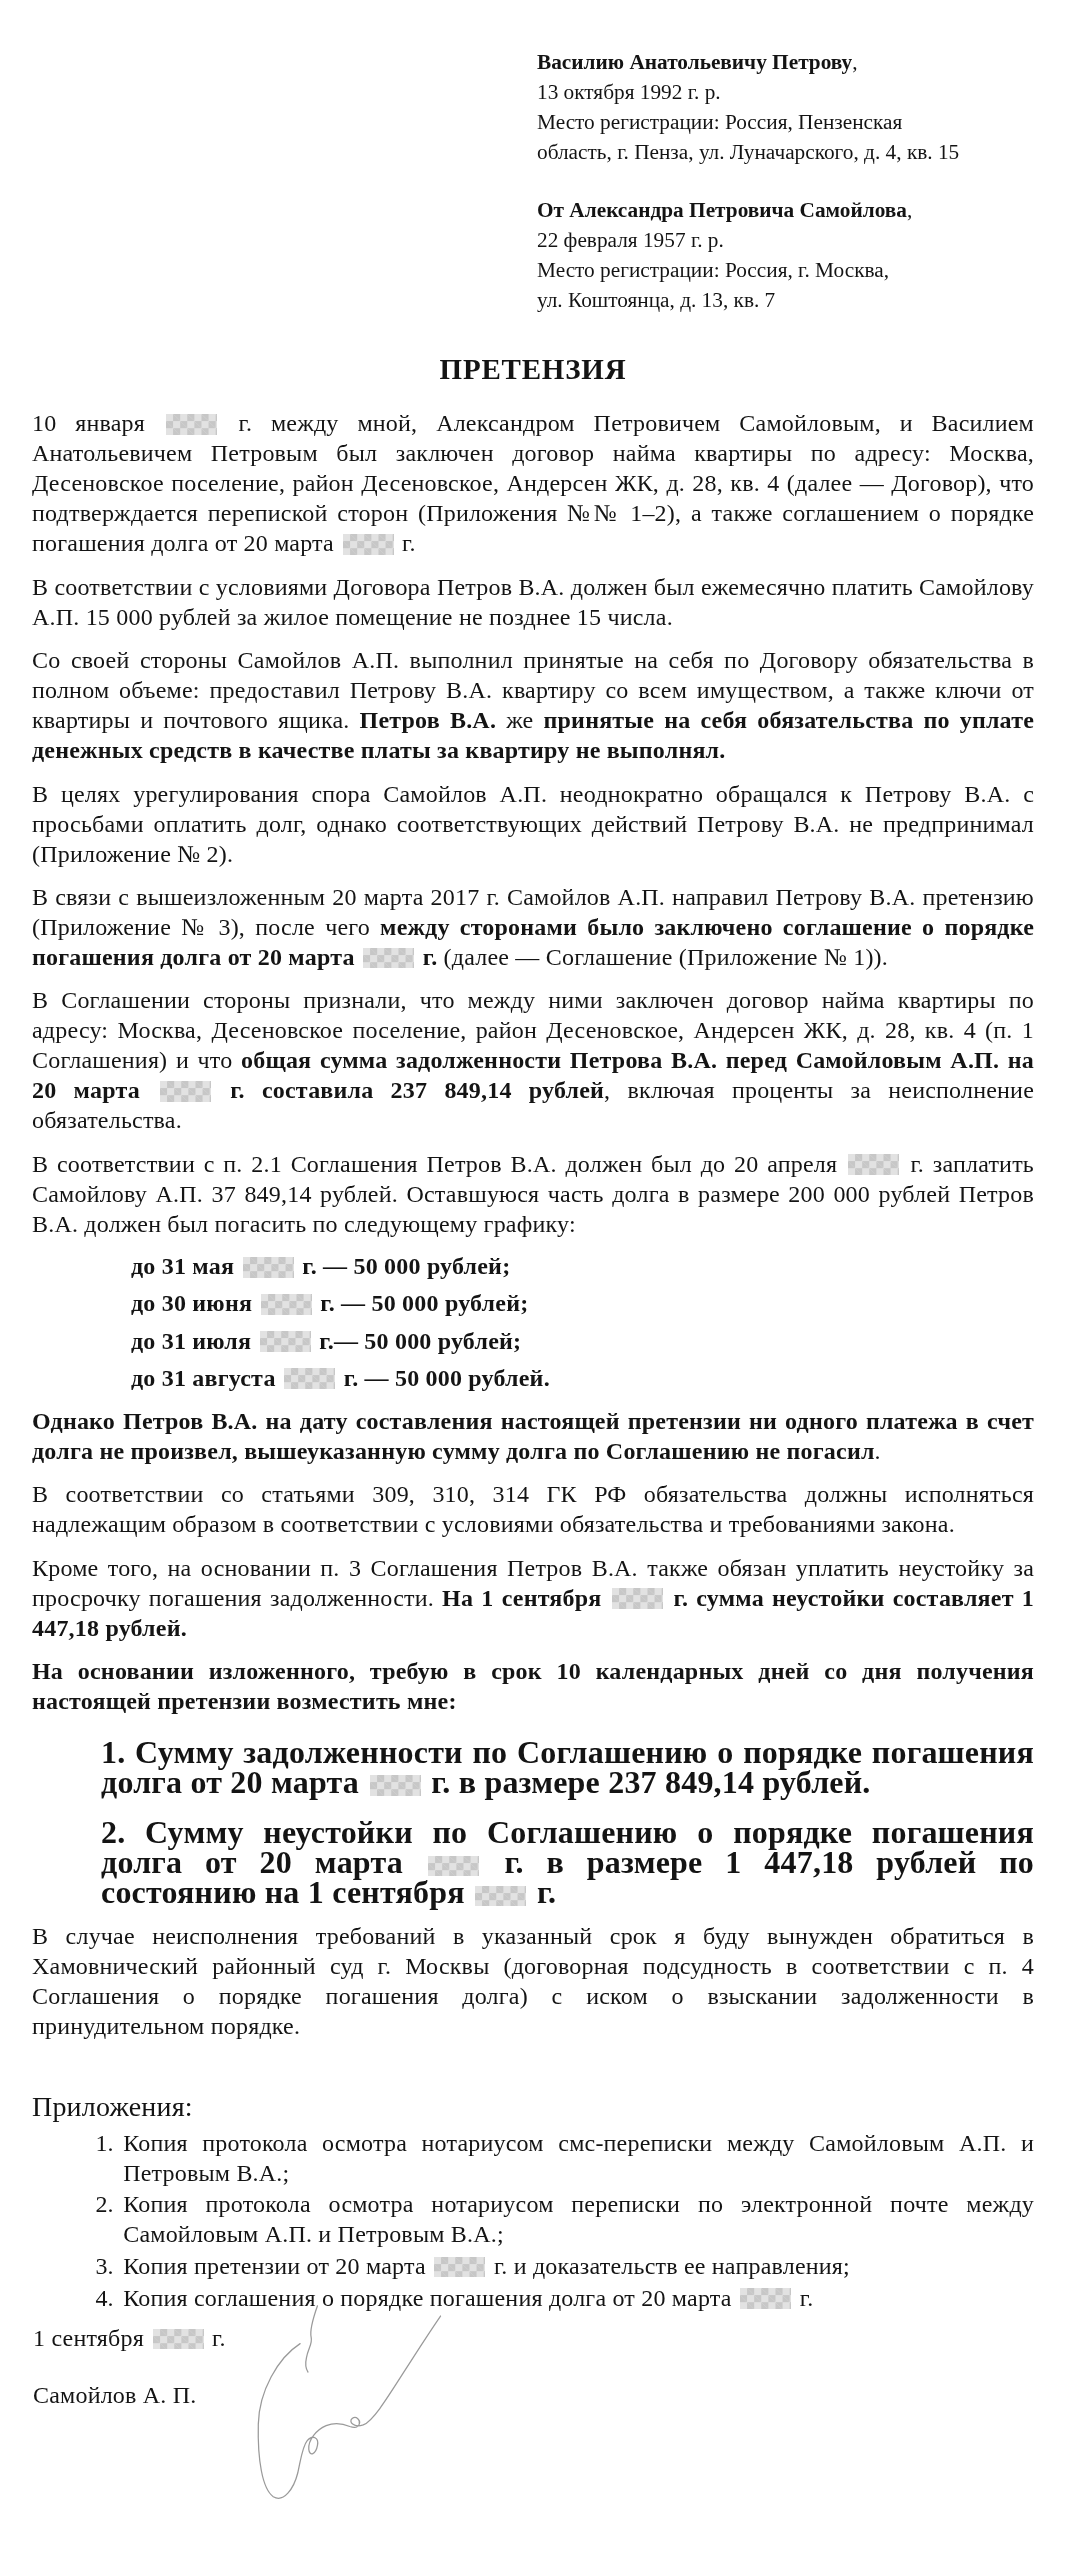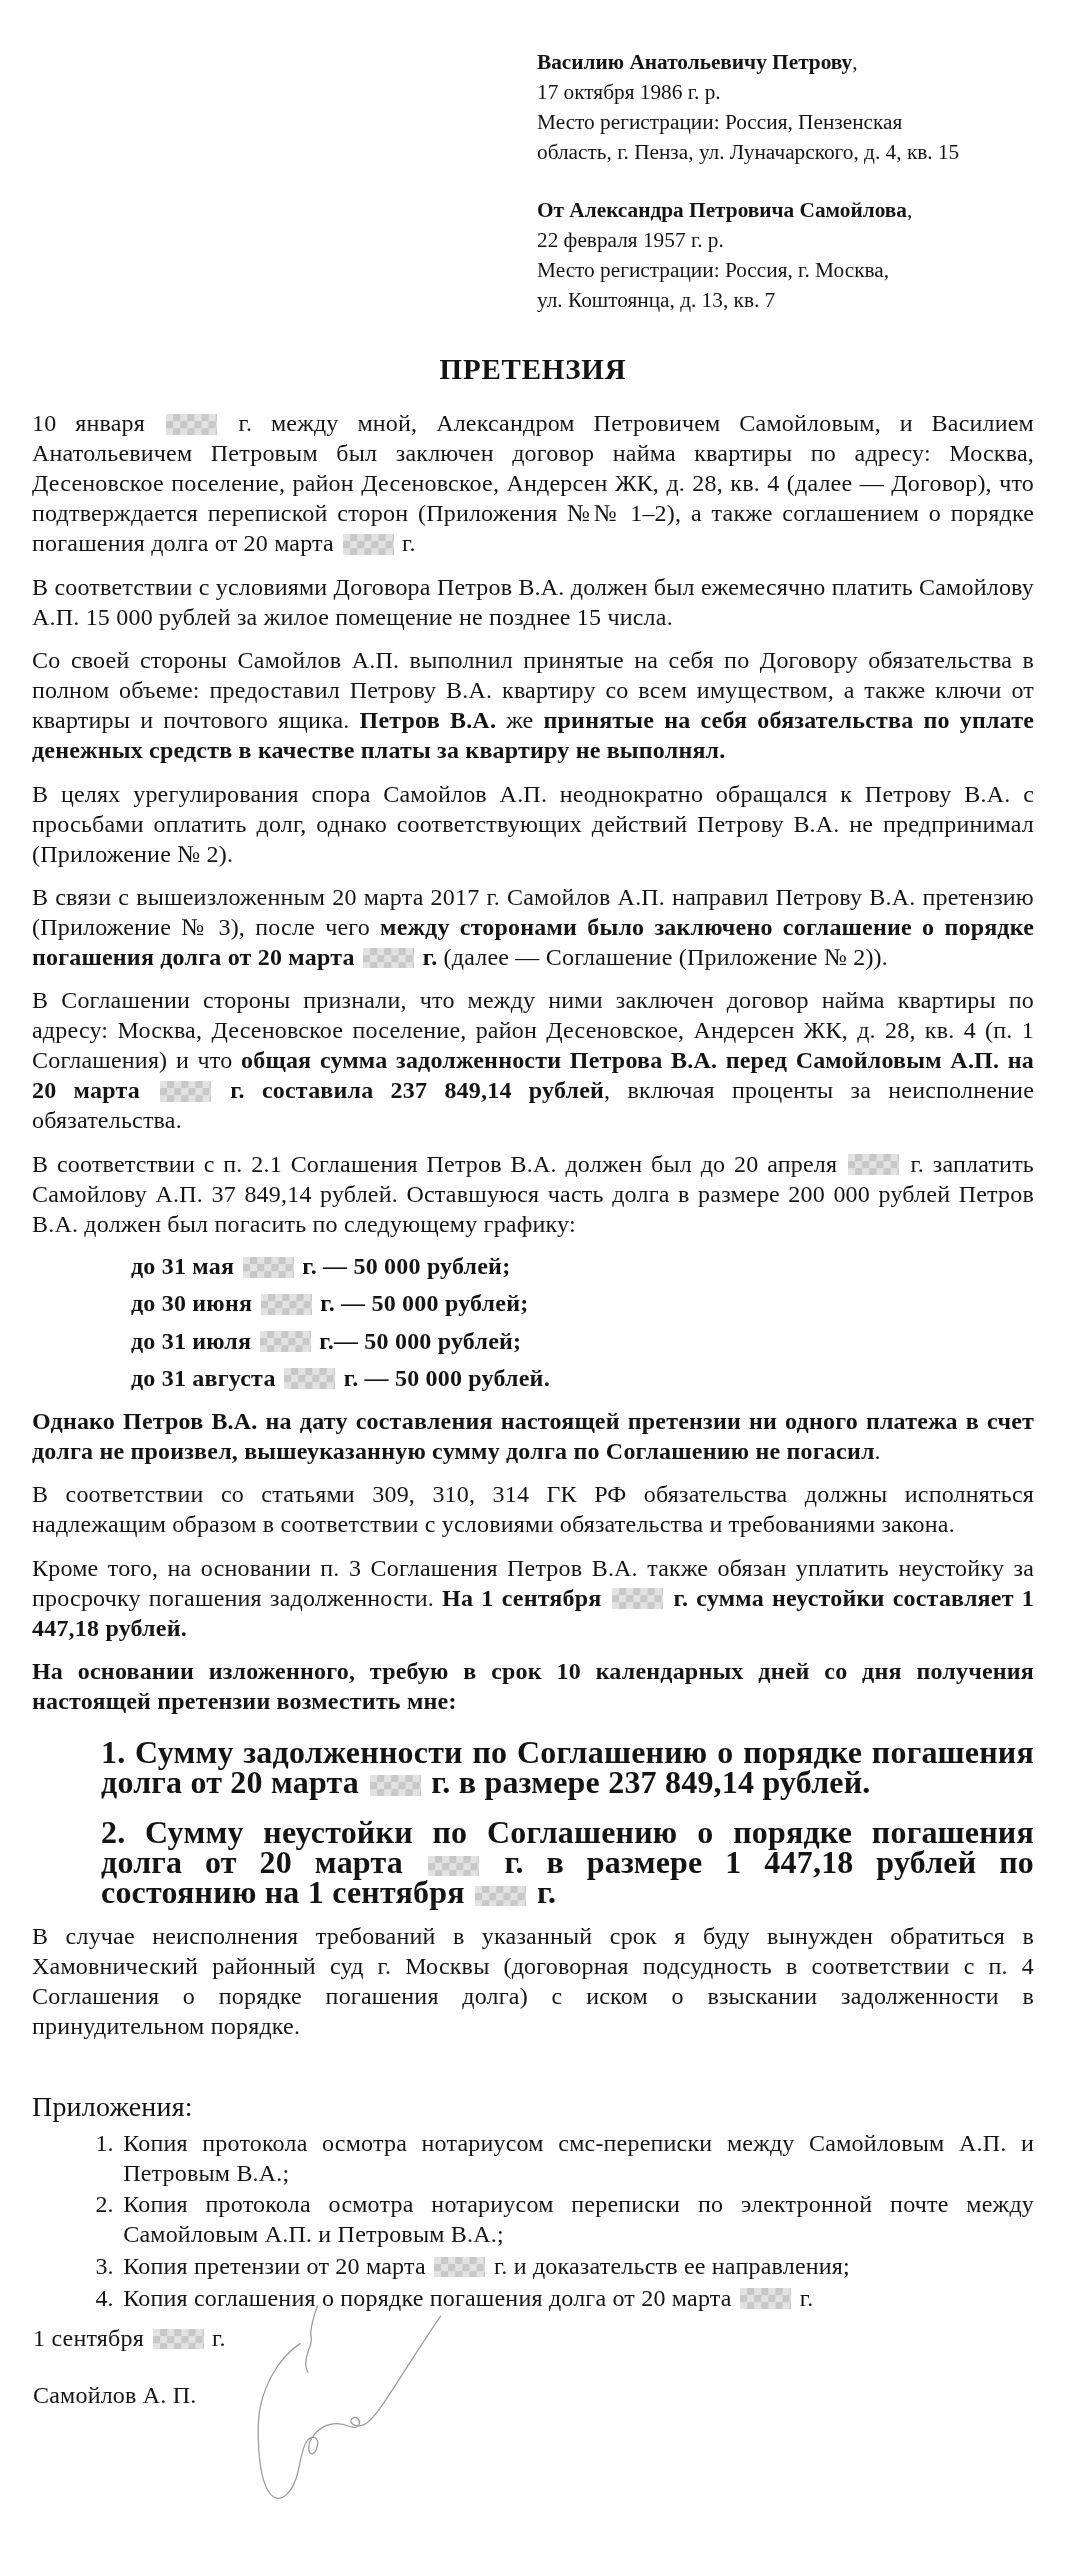--- a/index.html
+++ b/index.html
@@ -74,38 +74,38 @@
   .footer-name{position:absolute;left:33px;top:2382px;font-size:24px;letter-spacing:0.2px;}
   .signature{position:absolute;left:237px;top:2290px;}
 </style>
 </head>
 <body>
 
 <div class="page">
 
   <header class="addressee">
     <div class="line"><span class="b">Василию Анатольевичу Петрову</span><span>,</span></div>
-    <div class="line"><span>17 октября 1986 г. р.</span></div>
+    <div class="line"><span>13 октября 1992 г. р.</span></div>
     <div class="line"><span>Место регистрации: Россия, Пензенская</span></div>
     <div class="line"><span>область, г. Пенза, ул. Луначарского, д. 4, кв. 15</span></div>
     <div class="party-gap"></div>
     <div class="line"><span class="b">От Александра Петровича Самойлова</span><span>,</span></div>
     <div class="line"><span>22 февраля 1957 г. р.</span></div>
     <div class="line"><span>Место регистрации: Россия, г. Москва,</span></div>
     <div class="line"><span>ул. Коштоянца, д. 13, кв. 7</span></div>
   </header>
 
   <h1 class="doc-title">ПРЕТЕНЗИЯ</h1>
 
   <main>
     <p class="body first"><span>10 января </span><span class="redacted"></span><span> г. между мной, Александром Петровичем Самойловым, и Василием Анатольевичем Петровым был заключен договор найма квартиры по адресу: Москва, Десеновское поселение, район Десеновское, Андерсен ЖК, д. 28, кв. 4 (далее — Договор), что подтверждается перепиской сторон (Приложения №№ 1–2), а также соглашением о порядке погашения долга от 20 марта </span><span class="redacted"></span><span> г.</span></p>
     <p class="body"><span>В соответствии с условиями Договора Петров В.А. должен был ежемесячно платить Самойлову А.П. 15 000 рублей за жилое помещение не позднее 15 числа.</span></p>
     <p class="body"><span>Со своей стороны Самойлов А.П. выполнил принятые на себя по Договору обязательства в полном объеме: предоставил Петрову В.А. квартиру со всем имуществом, а также ключи от квартиры и почтового ящика. </span><span class="b">Петров В.А.</span><span> же </span><span class="b">принятые на себя обязательства по уплате денежных средств в качестве платы за квартиру не выполнял.</span></p>
     <p class="body"><span>В целях урегулирования спора Самойлов А.П. неоднократно обращался к Петрову В.А. с просьбами оплатить долг, однако соответствующих действий Петрову В.А. не предпринимал (Приложение № 2).</span></p>
-    <p class="body"><span>В связи с вышеизложенным 20 марта 2017 г. Самойлов А.П. направил Петрову В.А. претензию (Приложение № 3), после чего </span><span class="b">между сторонами было заключено соглашение о порядке погашения долга от 20 марта </span><span class="redacted"></span><span class="b"> г.</span><span> (далее — Соглашение (Приложение № 2)).</span></p>
+    <p class="body"><span>В связи с вышеизложенным 20 марта 2017 г. Самойлов А.П. направил Петрову В.А. претензию (Приложение № 3), после чего </span><span class="b">между сторонами было заключено соглашение о порядке погашения долга от 20 марта </span><span class="redacted"></span><span class="b"> г.</span><span> (далее — Соглашение (Приложение № 1)).</span></p>
     <p class="body"><span>В Соглашении стороны признали, что между ними заключен договор найма квартиры по адресу: Москва, Десеновское поселение, район Десеновское, Андерсен ЖК, д. 28, кв. 4 (п. 1 Соглашения) и что </span><span class="b">общая сумма задолженности Петрова В.А. перед Самойловым А.П. на 20 марта </span><span class="redacted"></span><span class="b"> г. составила 237 849,14 рублей</span><span>, включая проценты за неисполнение обязательства.</span></p>
     <p class="body"><span>В соответствии с п. 2.1 Соглашения Петров В.А. должен был до 20 апреля </span><span class="redacted"></span><span> г. заплатить Самойлову А.П. 37 849,14 рублей. Оставшуюся часть долга в размере 200 000 рублей Петров В.А. должен был погасить по следующему графику:</span></p>
 
     <div class="schedule">
       <p><span>до 31 мая </span><span class="redacted"></span><span> г. — 50 000 рублей;</span></p>
       <p><span>до 30 июня </span><span class="redacted"></span><span> г. — 50 000 рублей;</span></p>
       <p><span>до 31 июля </span><span class="redacted"></span><span> г.— 50 000 рублей;</span></p>
       <p><span>до 31 августа </span><span class="redacted"></span><span> г. — 50 000 рублей.</span></p>
     </div>
 

